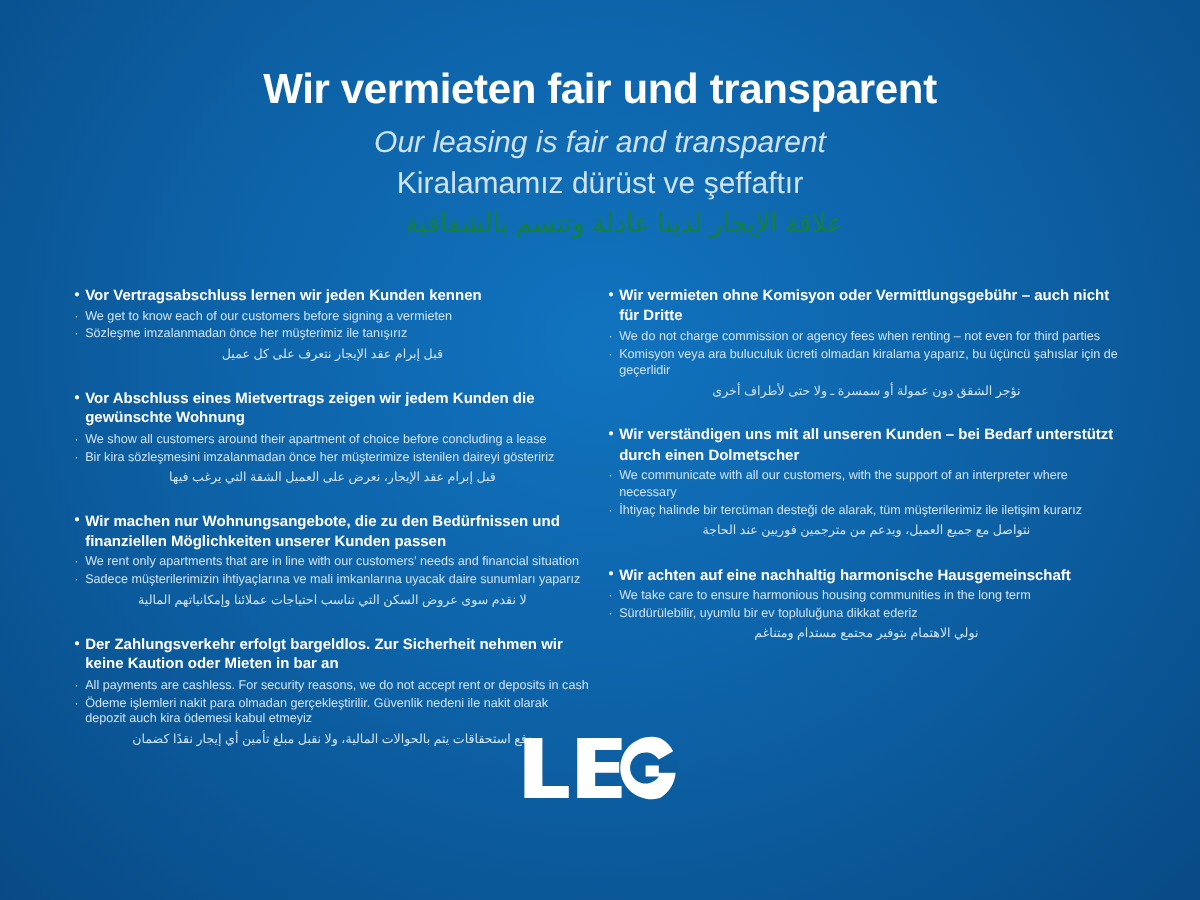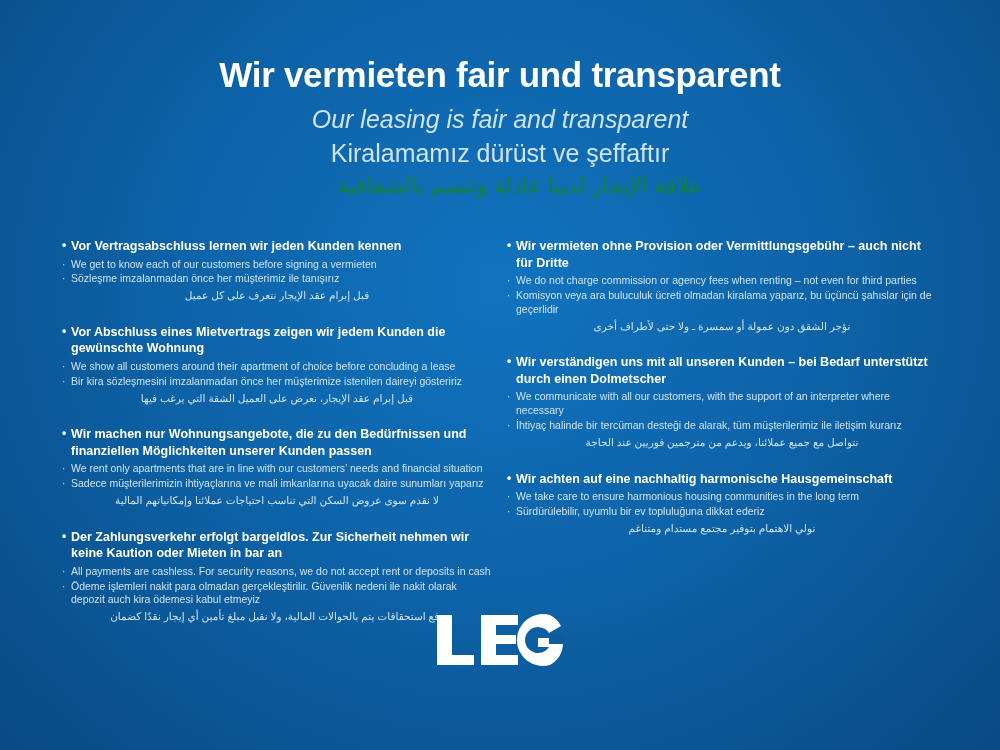--- a/index.html
+++ b/index.html
@@ -228,21 +228,21 @@
         <div class="l-ar">دفع استحقاقات يتم بالحوالات المالية، ولا نقبل مبلغ تأمين أي إيجار نقدًا كضمان</div>
       </div>
 
     </div>
 
     <div class="col col-right">
 
       <div class="item">
         <div class="line l-de">
           <span class="bullet">•</span>
-          <span class="txt">Wir vermieten ohne Provision oder Vermittlungsgebühr – auch nicht für Dritte</span>
+          <span class="txt">Wir vermieten ohne Komisyon oder Vermittlungsgebühr – auch nicht für Dritte</span>
         </div>
         <div class="line l-en">
           <span class="bullet">·</span>
           <span class="txt">We do not charge commission or agency fees when renting – not even for third parties</span>
         </div>
         <div class="line l-tr">
           <span class="bullet">·</span>
           <span class="txt">Komisyon veya ara buluculuk ücreti olmadan kiralama yaparız, bu üçüncü şahıslar için de geçerlidir</span>
         </div>
         <div class="l-ar">نؤجر الشقق دون عمولة أو سمسرة ـ ولا حتى لأطراف أخرى</div>
@@ -254,21 +254,21 @@
           <span class="txt">Wir verständigen uns mit all unseren Kunden – bei Bedarf unterstützt durch einen Dolmetscher</span>
         </div>
         <div class="line l-en">
           <span class="bullet">·</span>
           <span class="txt">We communicate with all our customers, with the support of an interpreter where necessary</span>
         </div>
         <div class="line l-tr">
           <span class="bullet">·</span>
           <span class="txt">İhtiyaç halinde bir tercüman desteği de alarak, tüm müşterilerimiz ile iletişim kurarız</span>
         </div>
-        <div class="l-ar">نتواصل مع جميع عملائنا، ويدعم من مترجمين فوريين عند الحاجة</div>
+        <div class="l-ar">نتواصل مع جميع العميل، ويدعم من مترجمين فوريين عند الحاجة</div>
       </div>
 
       <div class="item">
         <div class="line l-de">
           <span class="bullet">•</span>
           <span class="txt">Wir achten auf eine nachhaltig harmonische Hausgemeinschaft</span>
         </div>
         <div class="line l-en">
           <span class="bullet">·</span>
           <span class="txt">We take care to ensure harmonious housing communities in the long term</span>

